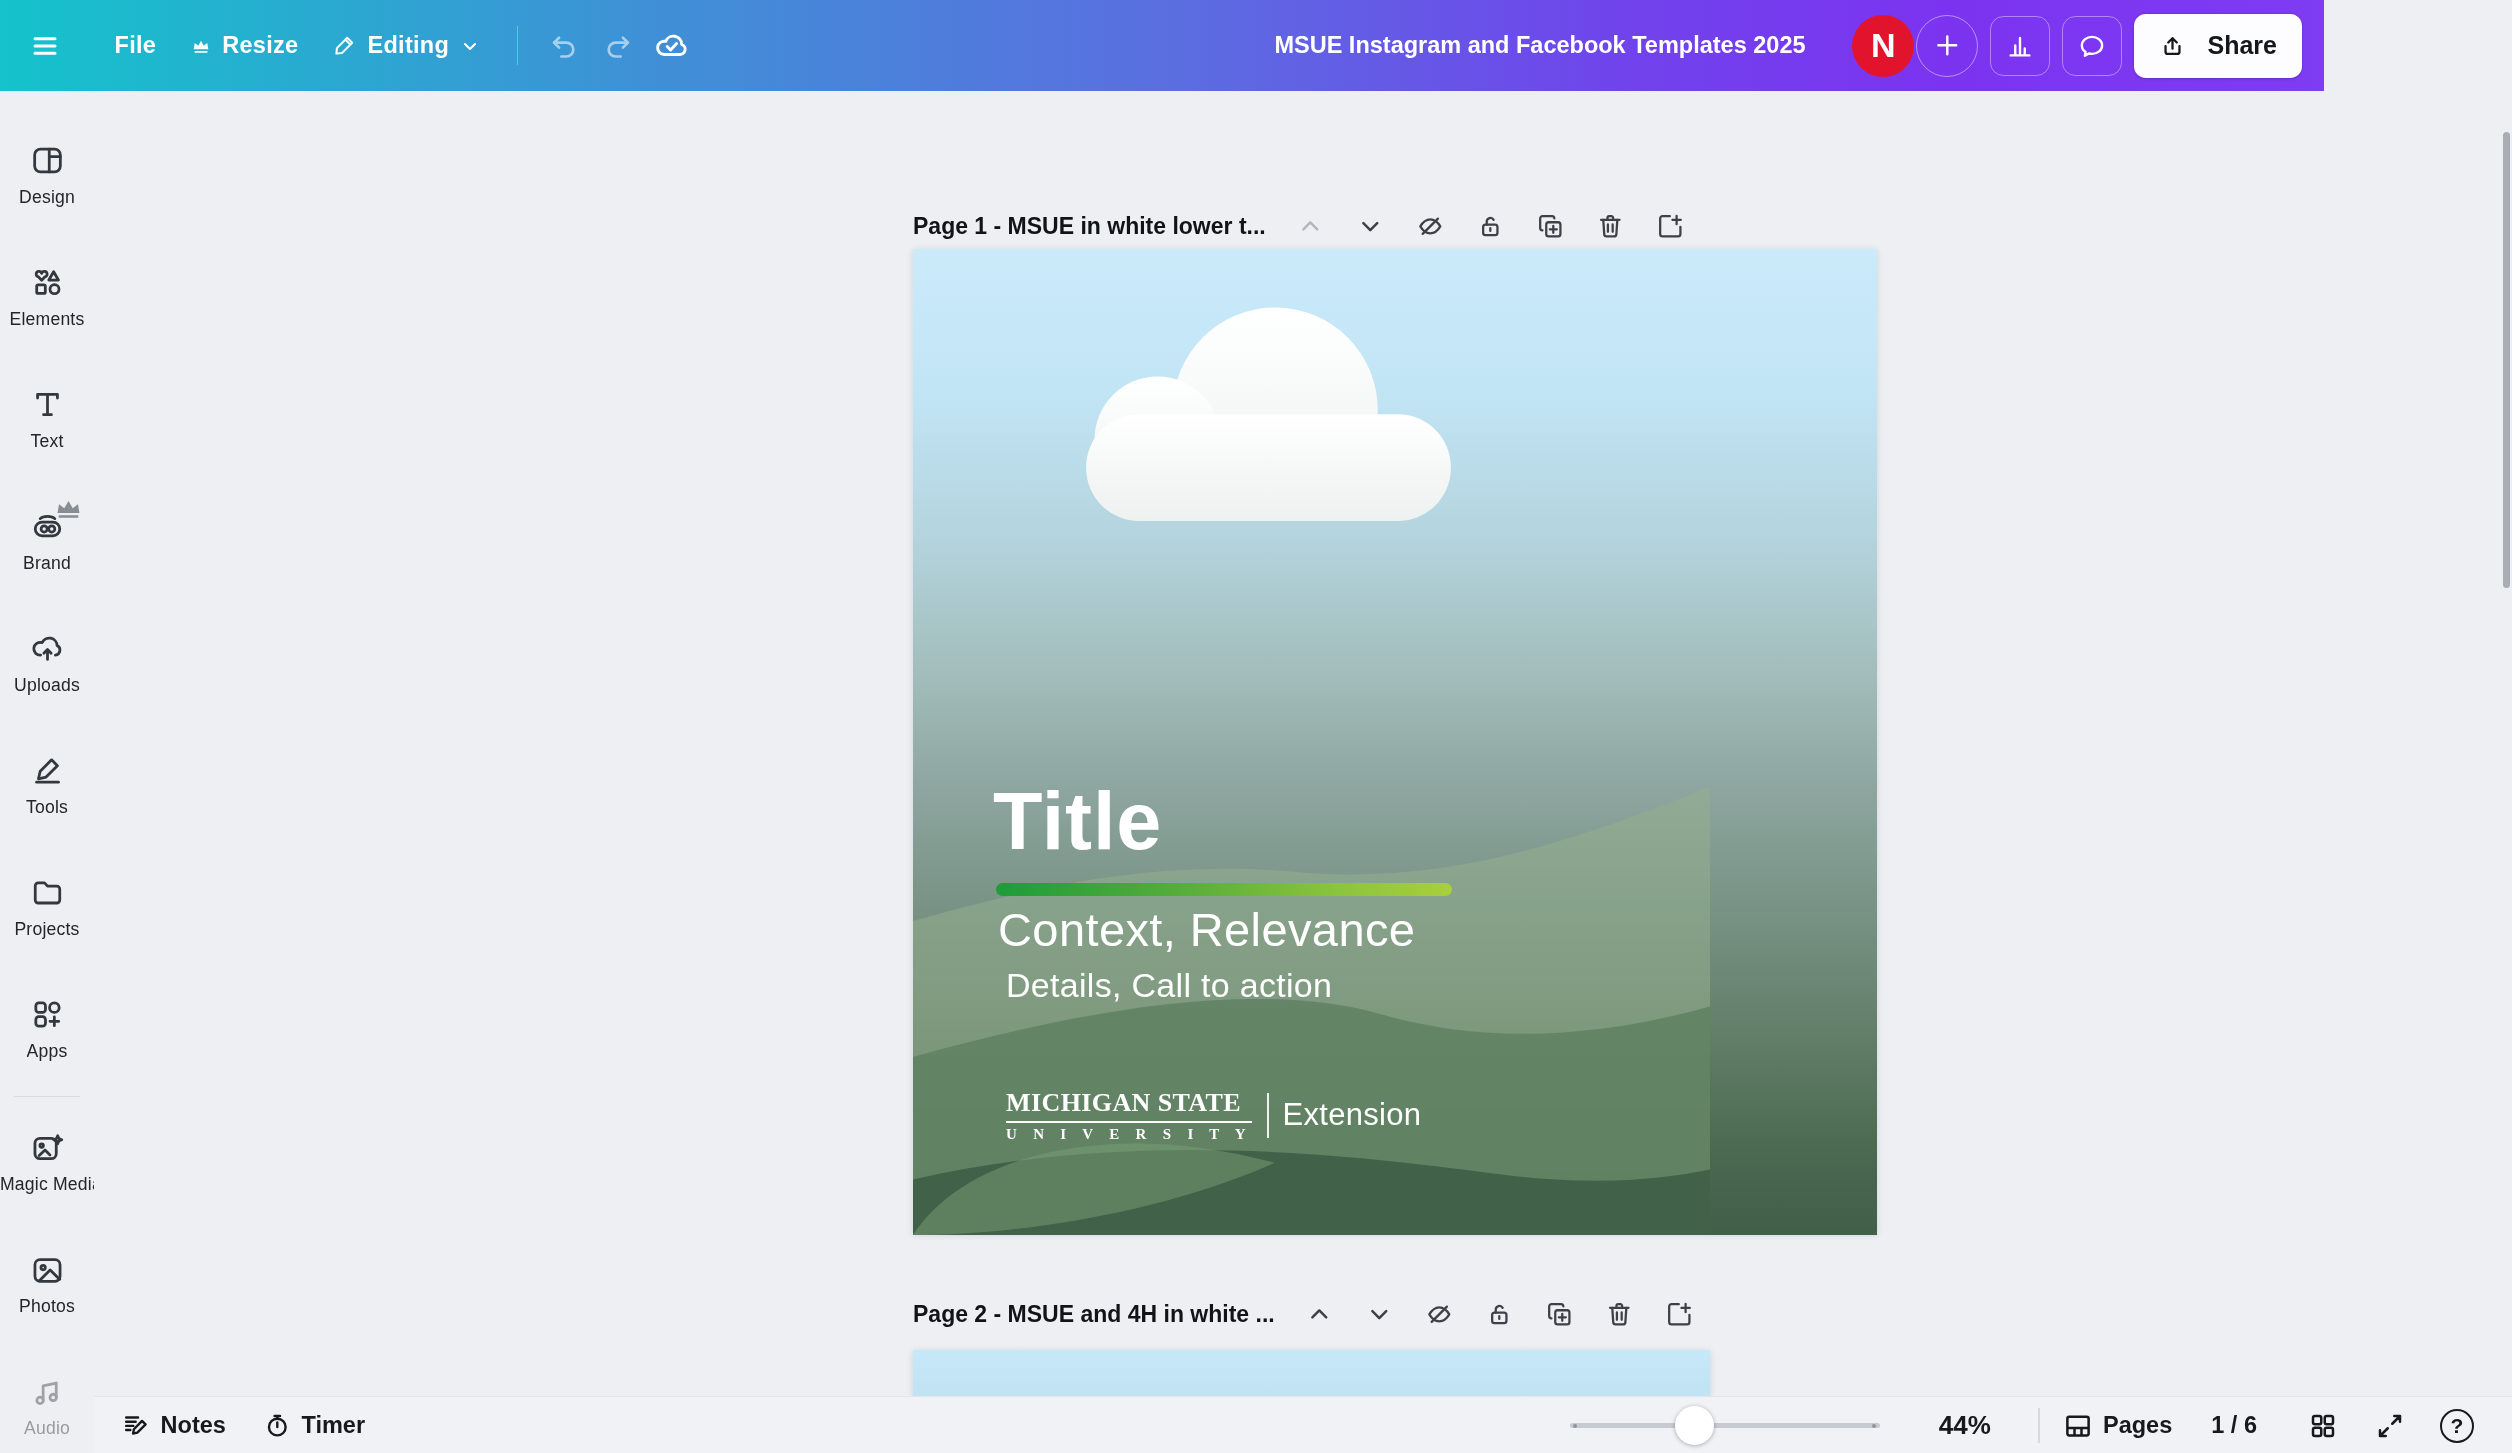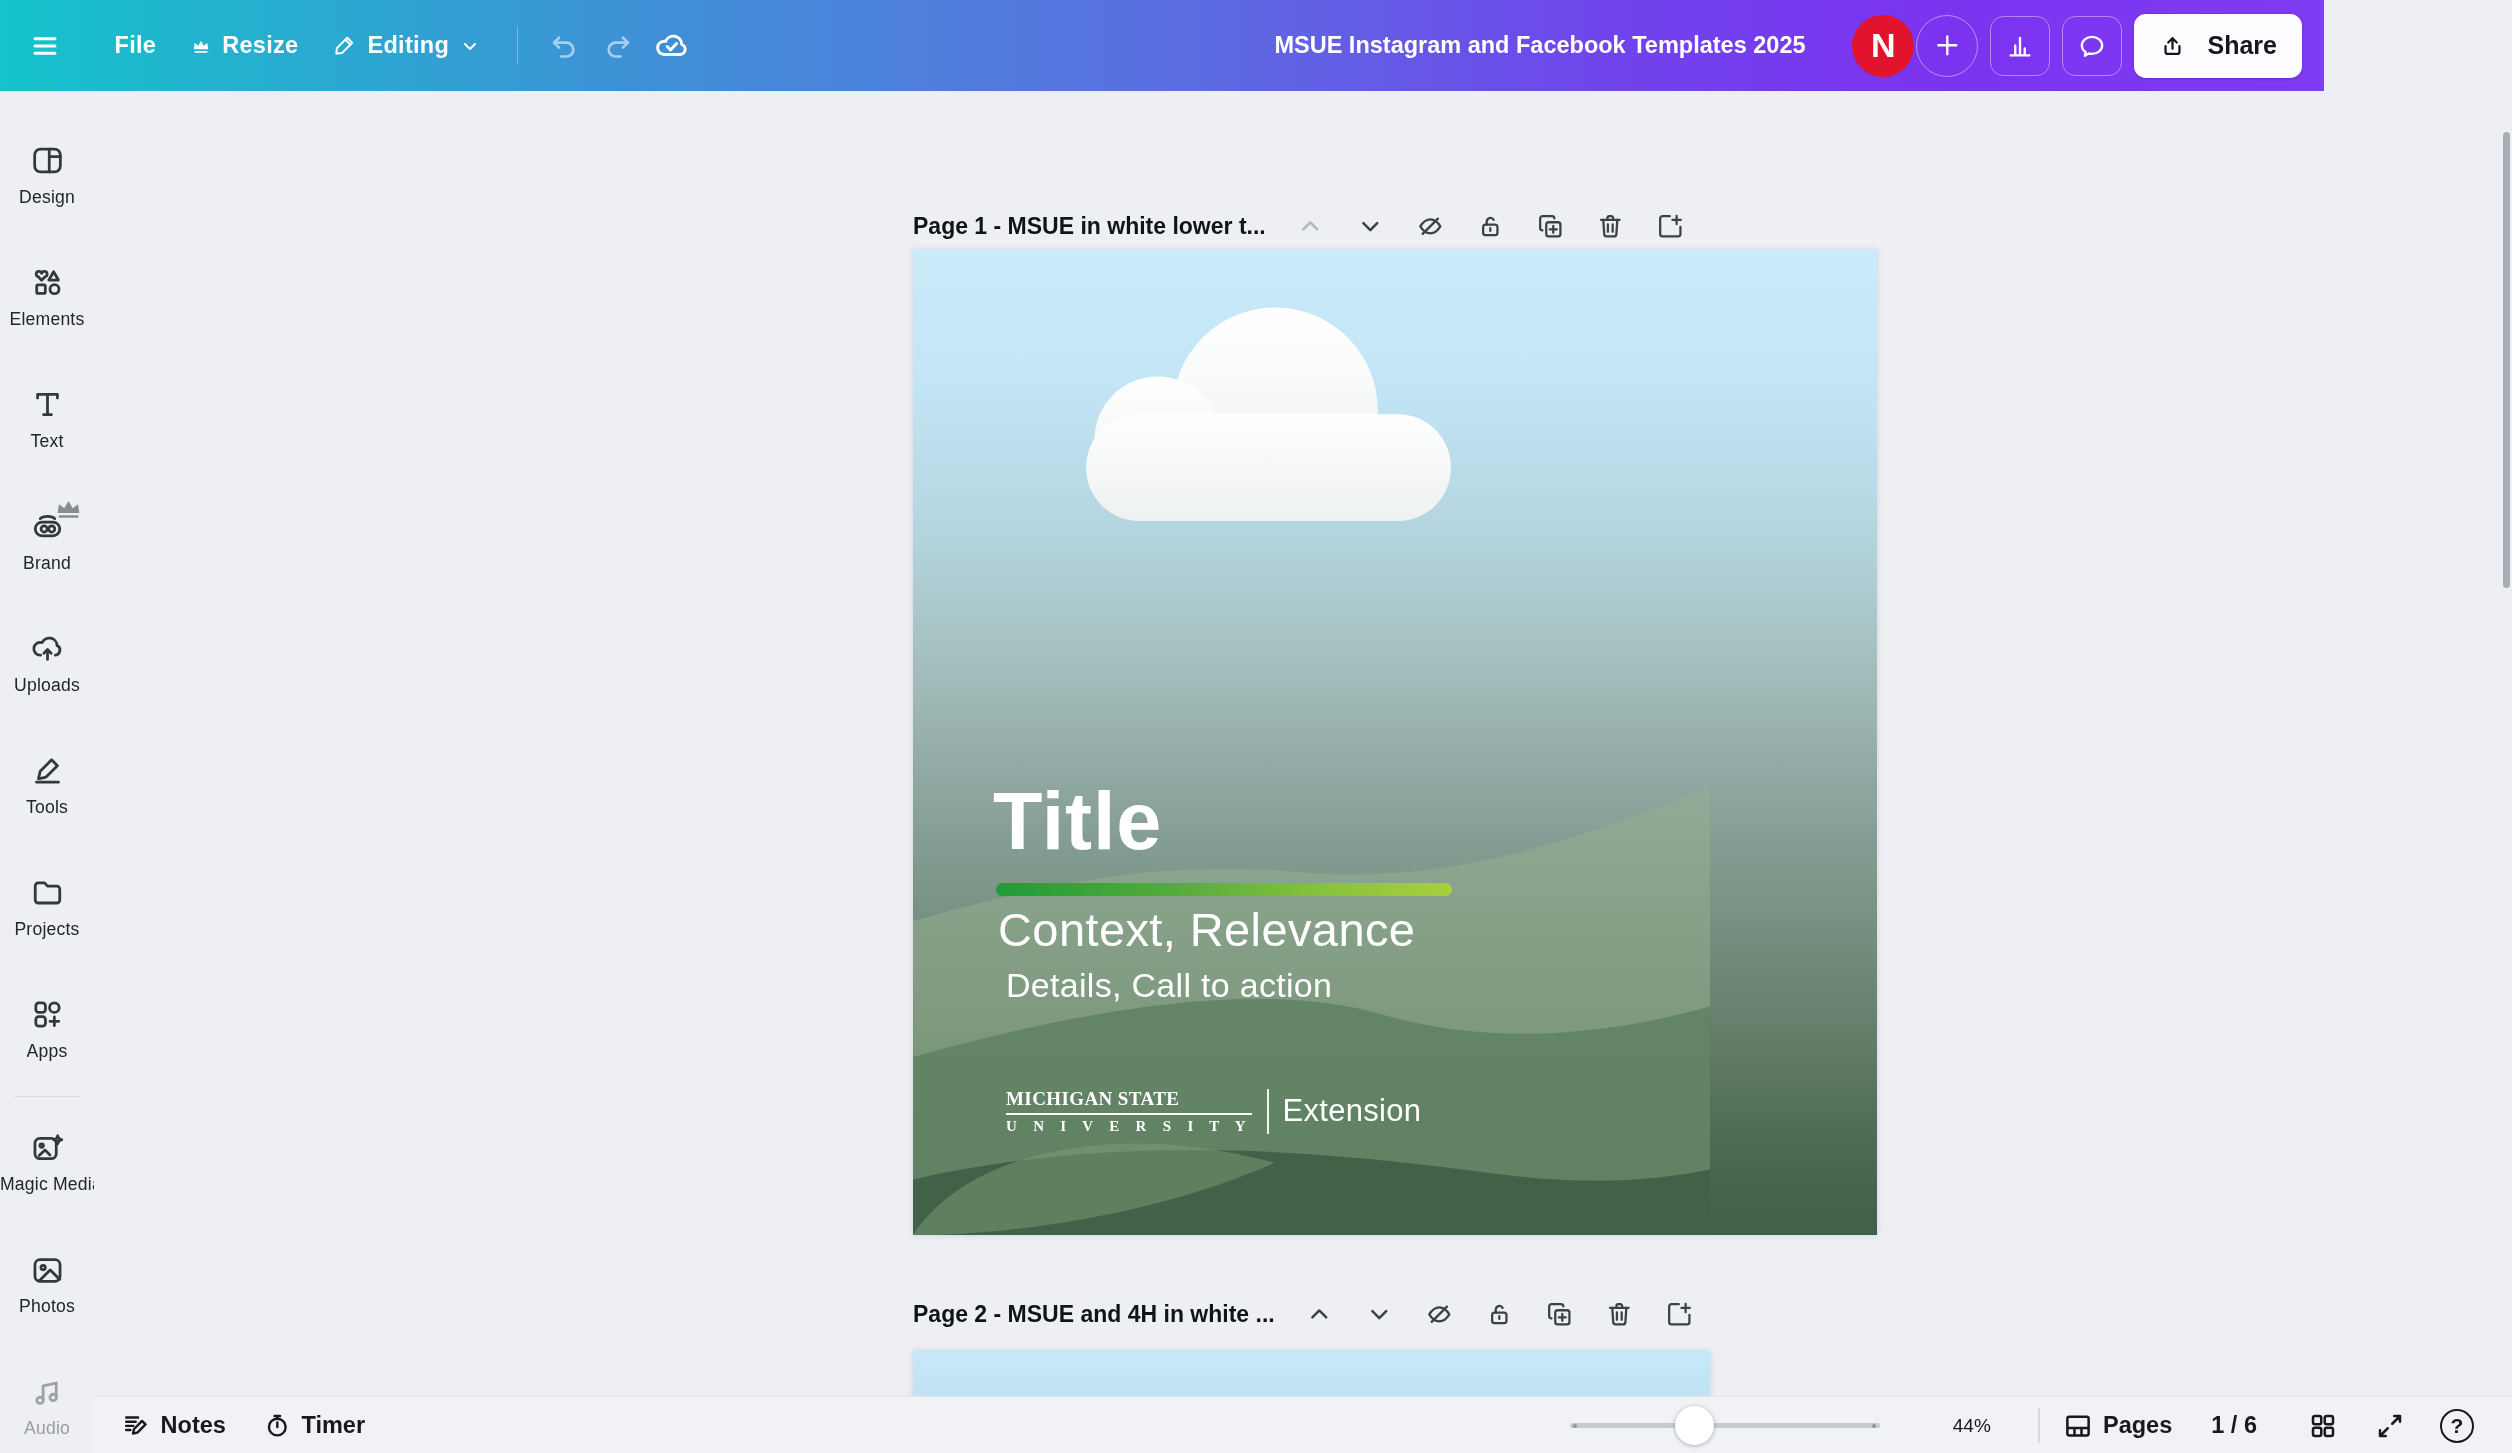--- a/index.html
+++ b/index.html
@@ -49,42 +49,42 @@
   #page1 svg.hills { position:absolute; left:0; top:0; width:797px; height:986px; }
   #cloud { position:absolute; left:173px; top:56px; width:365px; height:216px; }
 
   .d-title { position:absolute; left:80px; top:532px; font-size:81px; font-weight:800; color:#fff; letter-spacing:0.8px; line-height:1; cursor:text; }
   .d-bar { position:absolute; left:83px; top:634px; width:456px; height:12.6px; border-radius:6.7px;
     background:linear-gradient(90deg,#1d9c38 0%,#55ad3a 40%,#8cc43d 75%,#a8cf3e 100%); }
   .d-subtitle { position:absolute; left:85px; top:654px; font-size:47px; font-weight:400; color:#fff; letter-spacing:0.4px; line-height:1.15; cursor:text; }
   .d-details { position:absolute; left:93px; top:717px; font-size:34px; font-weight:400; color:#fff; letter-spacing:0.3px; cursor:text; }
   .d-logo { position:absolute; left:93px; top:839px; display:flex; align-items:center; color:#fff; }
   .msu-left { display:flex; flex-direction:column; align-items:stretch; }
-  .msu-l1 { font-family:"Liberation Serif",serif; font-size:19px; font-weight:700; letter-spacing:0.4px; white-space:nowrap; }
+  .msu-l1 { font-family:"Liberation Serif",serif; font-size:26px; font-weight:700; letter-spacing:0.4px; white-space:nowrap; }
   .msu-rule { height:2.1px; background:#fff; margin:2.5px 0 3.4px 0; }
   .msu-l2 { font-family:"Liberation Serif",serif; font-size:15px; font-weight:700; letter-spacing:6.3px; white-space:nowrap; }
   .msu-sep { width:2.1px; height:45px; background:rgba(255,255,255,.9); margin:0 13.4px 0 15px; }
   .msu-ext { font-size:31px; font-weight:400; letter-spacing:0.3px; }
 
   #page2strip { position:absolute; left:913px; top:1350px; width:797px; height:49px;
     background:linear-gradient(180deg,#c7e8f8,#bfe2f4); box-shadow:0 0.8px 6.7px rgba(24,34,52,.14); cursor:pointer; }
 
   
   #footer { position:absolute; left:94px; right:0; top:1396px; height:57px; background:#f1f2f5; border-top:0.8px solid #e3e5e9;
     display:flex; align-items:center; z-index:25; color:#17191d; }
   .ft-btn { display:flex; align-items:center; gap:10px; font-size:23.5px; font-weight:700; cursor:pointer; color:#17191d; }
   .ft-notes { margin-left:28px; }
   .ft-timer { margin-left:37px; }
   .ft-right { position:absolute; right:0; top:0; height:57px; display:flex; align-items:center; }
   .slider { position:relative; width:310px; height:57px; cursor:pointer; }
   .slider .track { position:absolute; left:0; right:0; top:26px; height:5px; border-radius:2.5px; background:#c7cad0; }
   .slider .enddot { position:absolute; top:27px; width:4.2px; height:4.2px; border-radius:50%; background:#8f949b; }
   .slider .handle { position:absolute; top:9.2px; width:39px; height:39px; margin-left:-19.3px; border-radius:50%; background:#fff;
     box-shadow:0 0.8px 4.2px rgba(20,30,50,.35); }
-  .zoom-val { width:72px; text-align:right; font-size:19px; font-weight:400; margin-left:39px; cursor:pointer; }
+  .zoom-val { width:72px; text-align:right; font-size:26px; font-weight:700; margin-left:39px; cursor:pointer; }
   .ft-divider { width:1.7px; height:35px; background:#d7d9dd; margin:0 23.5px 0 47px; }
   .pages-btn { display:flex; align-items:center; gap:10px; font-size:23.5px; font-weight:700; cursor:pointer; }
   .page-indicator { font-size:23.5px; font-weight:700; margin:0 12px 0 39px; }
   .ft-icon { width:37px; height:37px; display:flex; align-items:center; justify-content:center; cursor:pointer; margin-left:35px; }
   .help { width:34px; height:34px; border:2.1px solid #17191d; border-radius:50%; display:flex; align-items:center; justify-content:center;
     font-size:21px; font-weight:700; margin-left:32px; margin-right:38px; cursor:pointer; }
 
   #scrollthumb { position:absolute; right:1.7px; top:132px; width:7.6px; height:456px; border-radius:4.2px; background:#a9aeb6; cursor:pointer; z-index:40; }
   svg { display:block; }
 </style>

